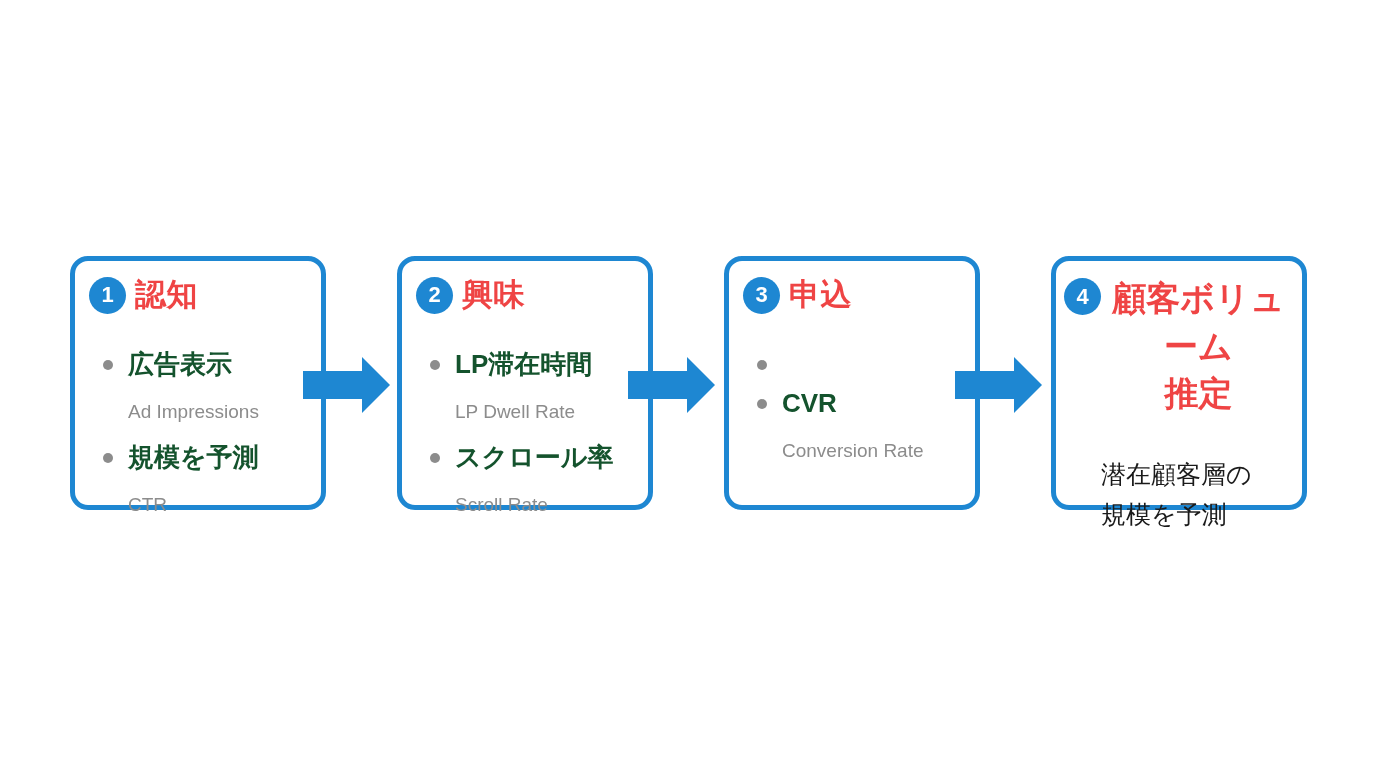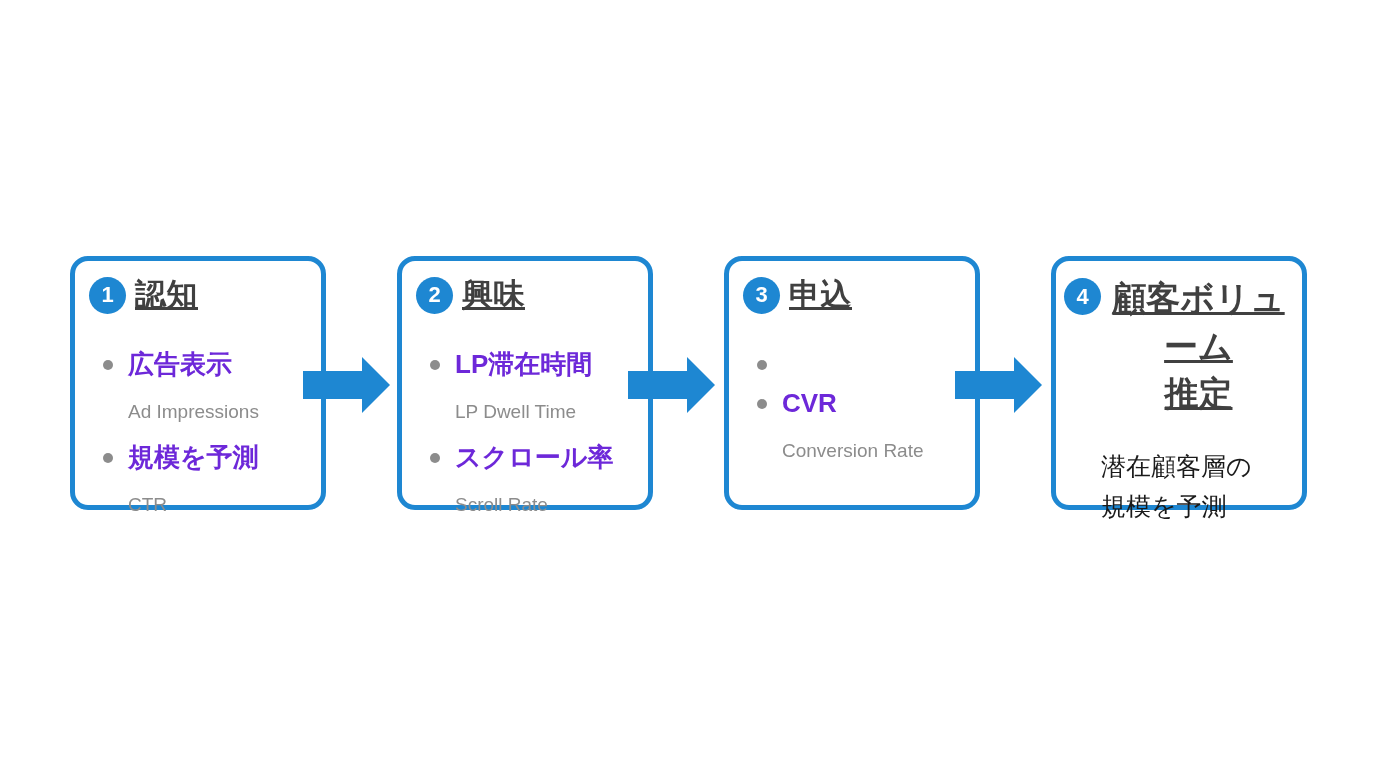--- a/index.html
+++ b/index.html
@@ -54,25 +54,24 @@
     display: flex;
     align-items: center;
     justify-content: center;
     flex-shrink: 0;
   }
   .step-box.pos-4 .badge { margin-top: 3px; }
   .step-title {
     margin: 0;
     font-size: 31px;
     font-weight: 700;
-    color: #404040;
+    color: #ef4444;
     line-height: 1.3;
     white-space: pre-line;
     letter-spacing: 0.5px;
-    text-decoration: underline;
   }
   .step-box.pos-4 .step-title {
     font-size: 34px;
     line-height: 1.4;
     letter-spacing: 0px;
     text-align: center;
   }
 
   
   .metrics {
@@ -92,34 +91,34 @@
     width: 10px;
     height: 10px;
     border-radius: 50%;
     background: #8c8c8c;
     margin-top: 11px;
     flex-shrink: 0;
   }
   .metric-label {
     font-size: 26px;
     font-weight: 700;
-    color: #6d28d9;
+    color: #14532d;
     line-height: 1.2;
   }
   .metric-sub {
     font-size: 19px;
     font-weight: 400;
     color: #8c8c8c;
     line-height: 1.25;
     margin-top: 20px;
   }
 
   
   .step-description {
-    margin: 28px 0 0 37px;
+    margin: 36px 0 0 37px;
     font-size: 25px;
     font-weight: 400;
     color: #1a1a1a;
     line-height: 1.6;
     white-space: pre-line;
   }
 
   
   .arrow {
     position: absolute;
@@ -181,21 +180,21 @@
   <section class="step-box pos-2">
     <div class="step-header">
       <div class="badge">2</div>
       <h2 class="step-title">興味</h2>
     </div>
     <ul class="metrics">
       <li class="metric">
         <span class="dot"></span>
         <div class="metric-text">
           <div class="metric-label">LP滞在時間</div>
-          <div class="metric-sub">LP Dwell Time</div>
+          <div class="metric-sub">LP Dwell Rate</div>
         </div>
       </li>
       <li class="metric">
         <span class="dot"></span>
         <div class="metric-text">
           <div class="metric-label">スクロール率</div>
           <div class="metric-sub">Scroll Rate</div>
         </div>
       </li>
     </ul>

